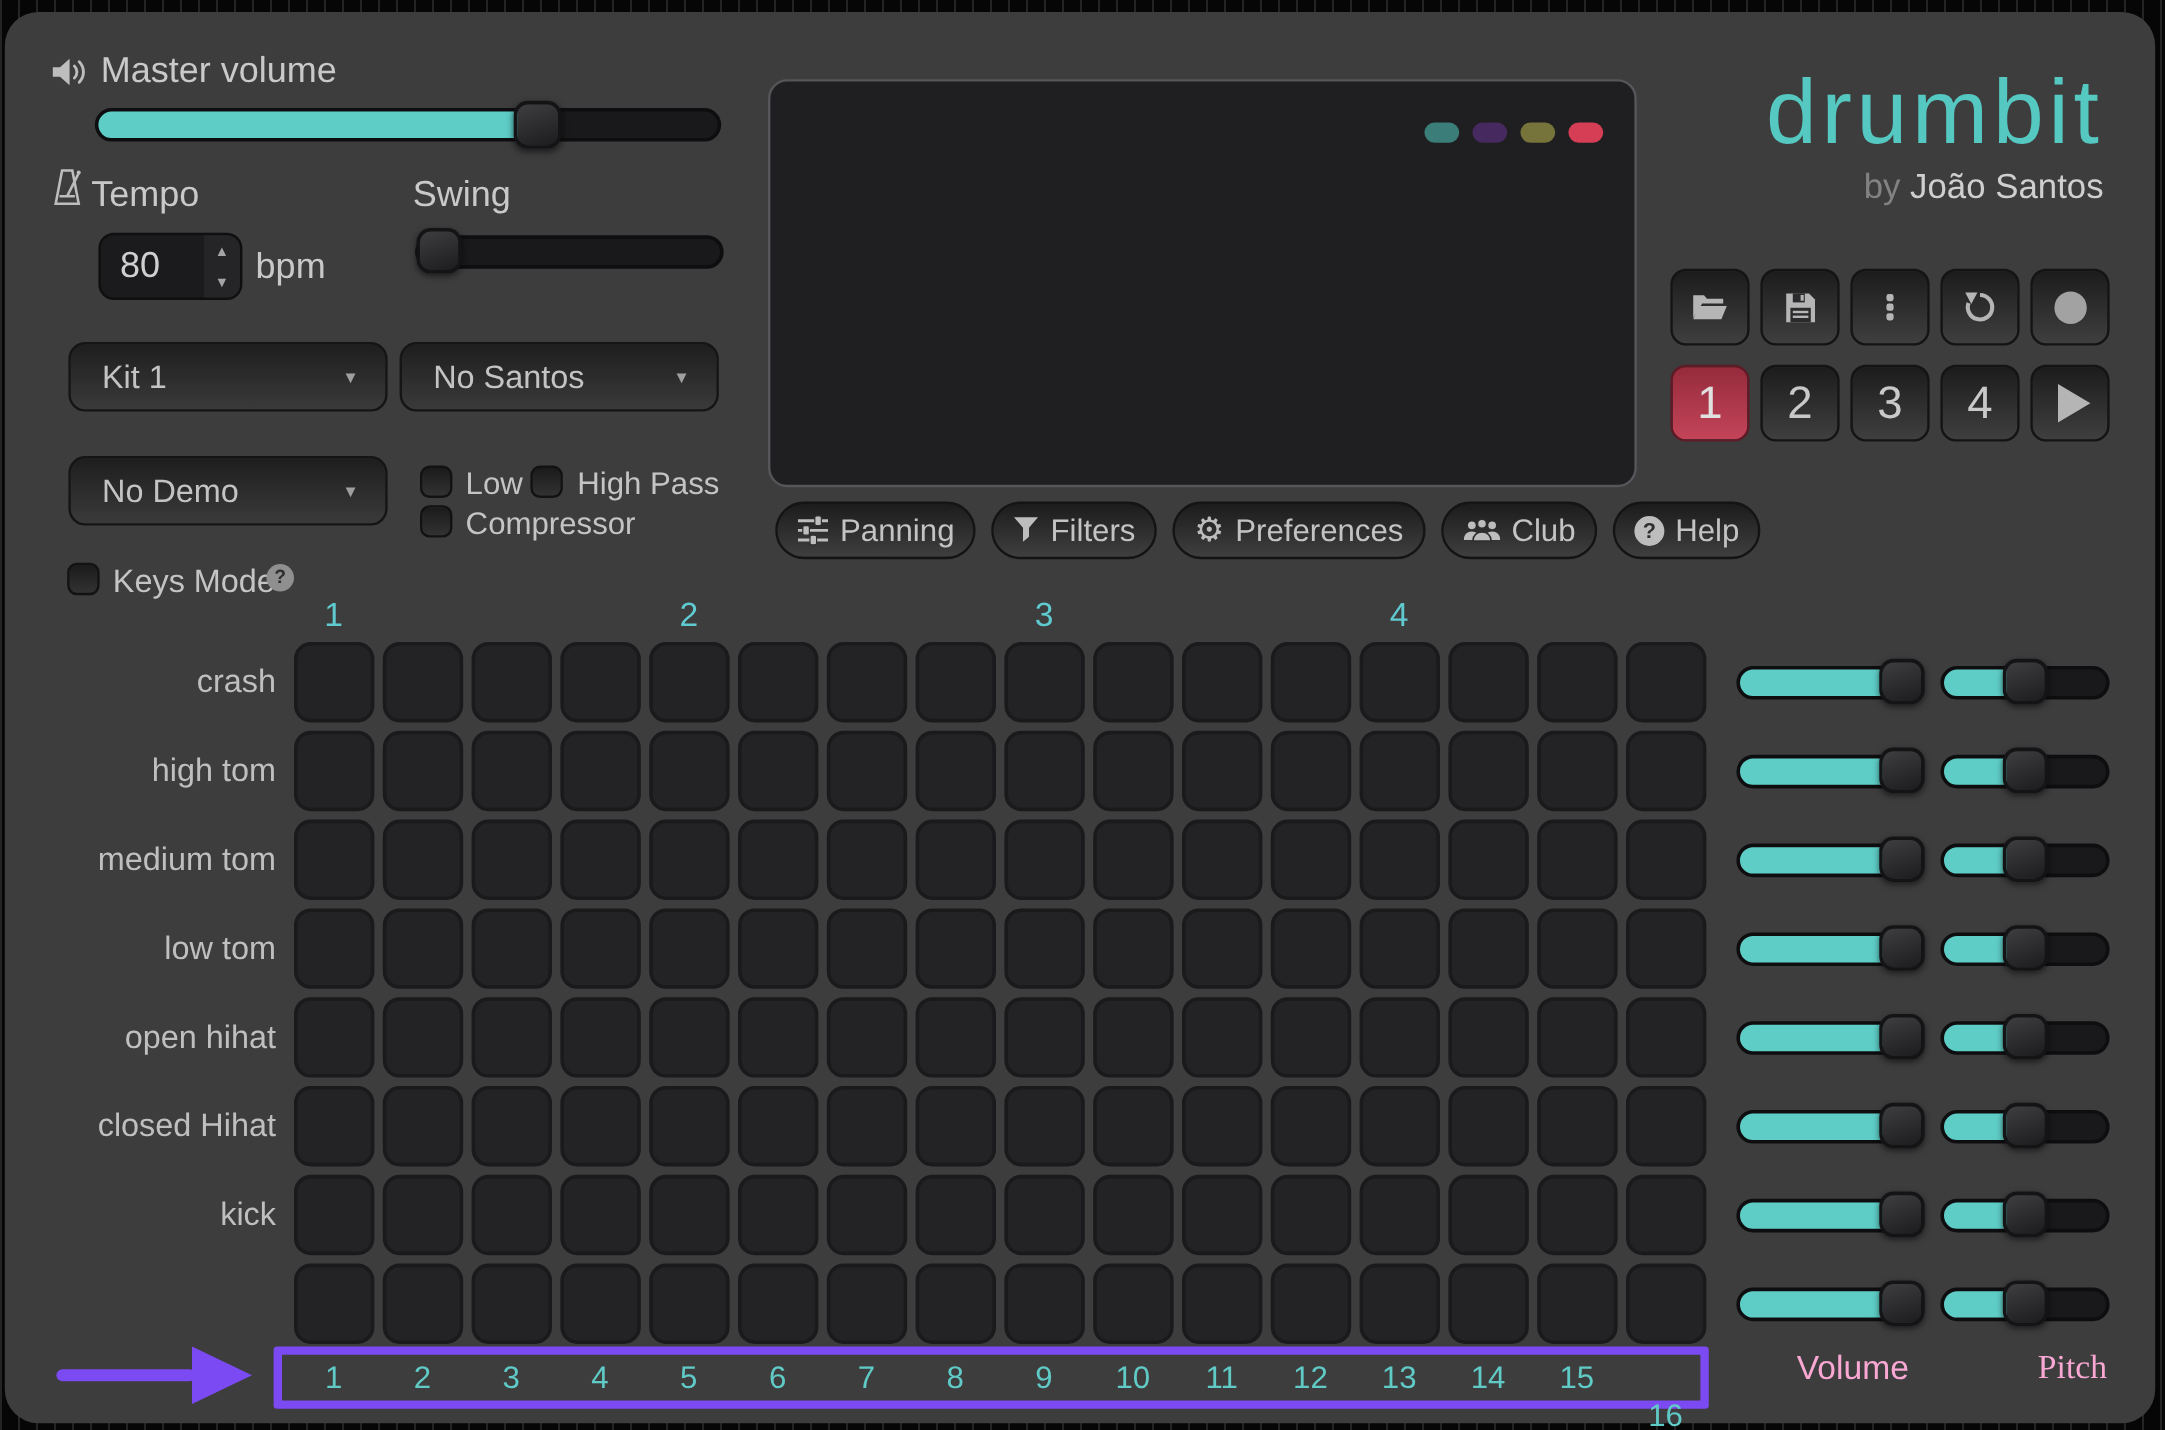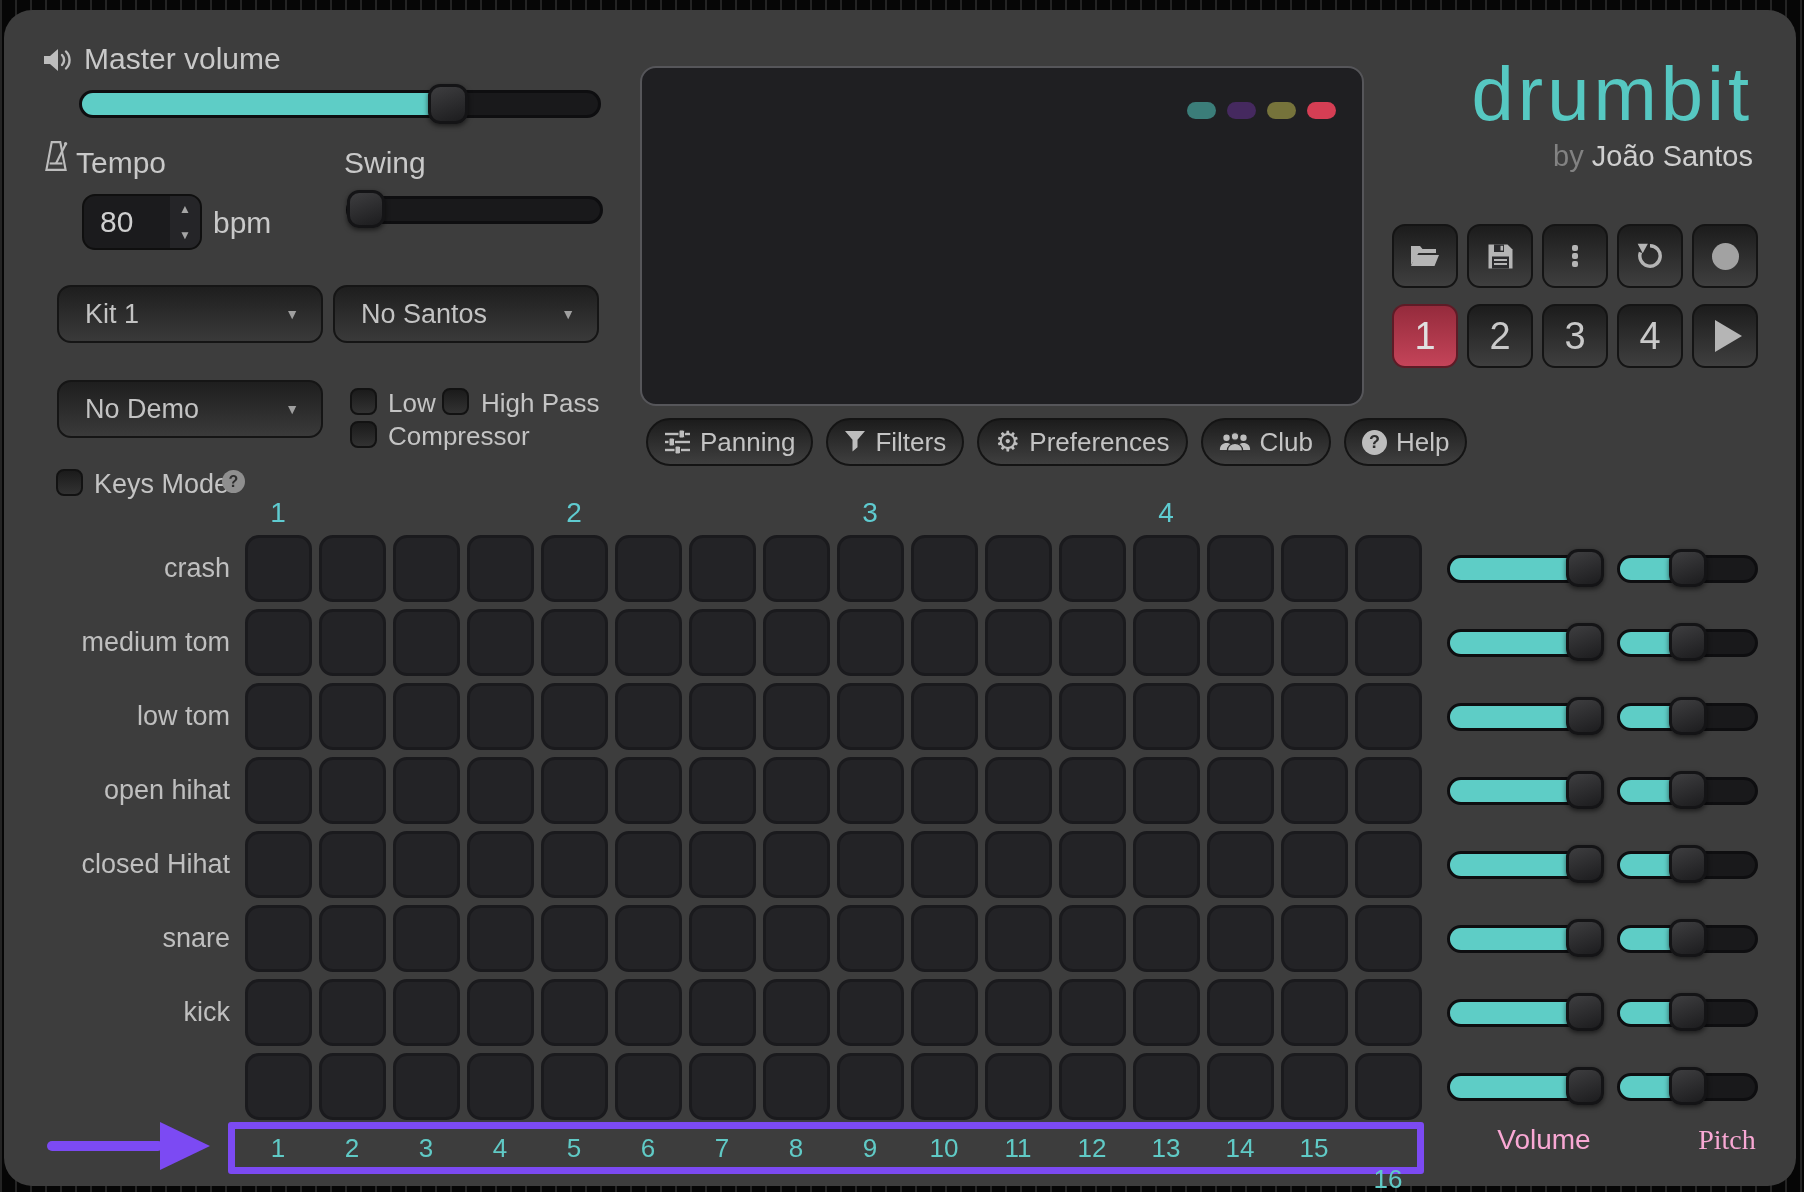--- a/index.html
+++ b/index.html
@@ -264,25 +264,25 @@
 </div>
 
 <div id="beat-markers">
     <span style="left: 33px;">1</span>
     <span style="left: 329px;">2</span>
     <span style="left: 625px;">3</span>
     <span style="left: 921px;">4</span>
   </div>
 <div id="row-labels">
     <div class="row-label">crash</div>
+    <div class="row-label">high tom</div>
     <div class="row-label">medium tom</div>
     <div class="row-label">low tom</div>
     <div class="row-label">open hihat</div>
     <div class="row-label">closed Hihat</div>
-    <div class="row-label">snare</div>
     <div class="row-label">kick</div>
   </div>
 <div id="step-grid">
     <div class="cell"></div>
     <div class="cell"></div>
     <div class="cell"></div>
     <div class="cell"></div>
     <div class="cell"></div>
     <div class="cell"></div>
     <div class="cell"></div>

